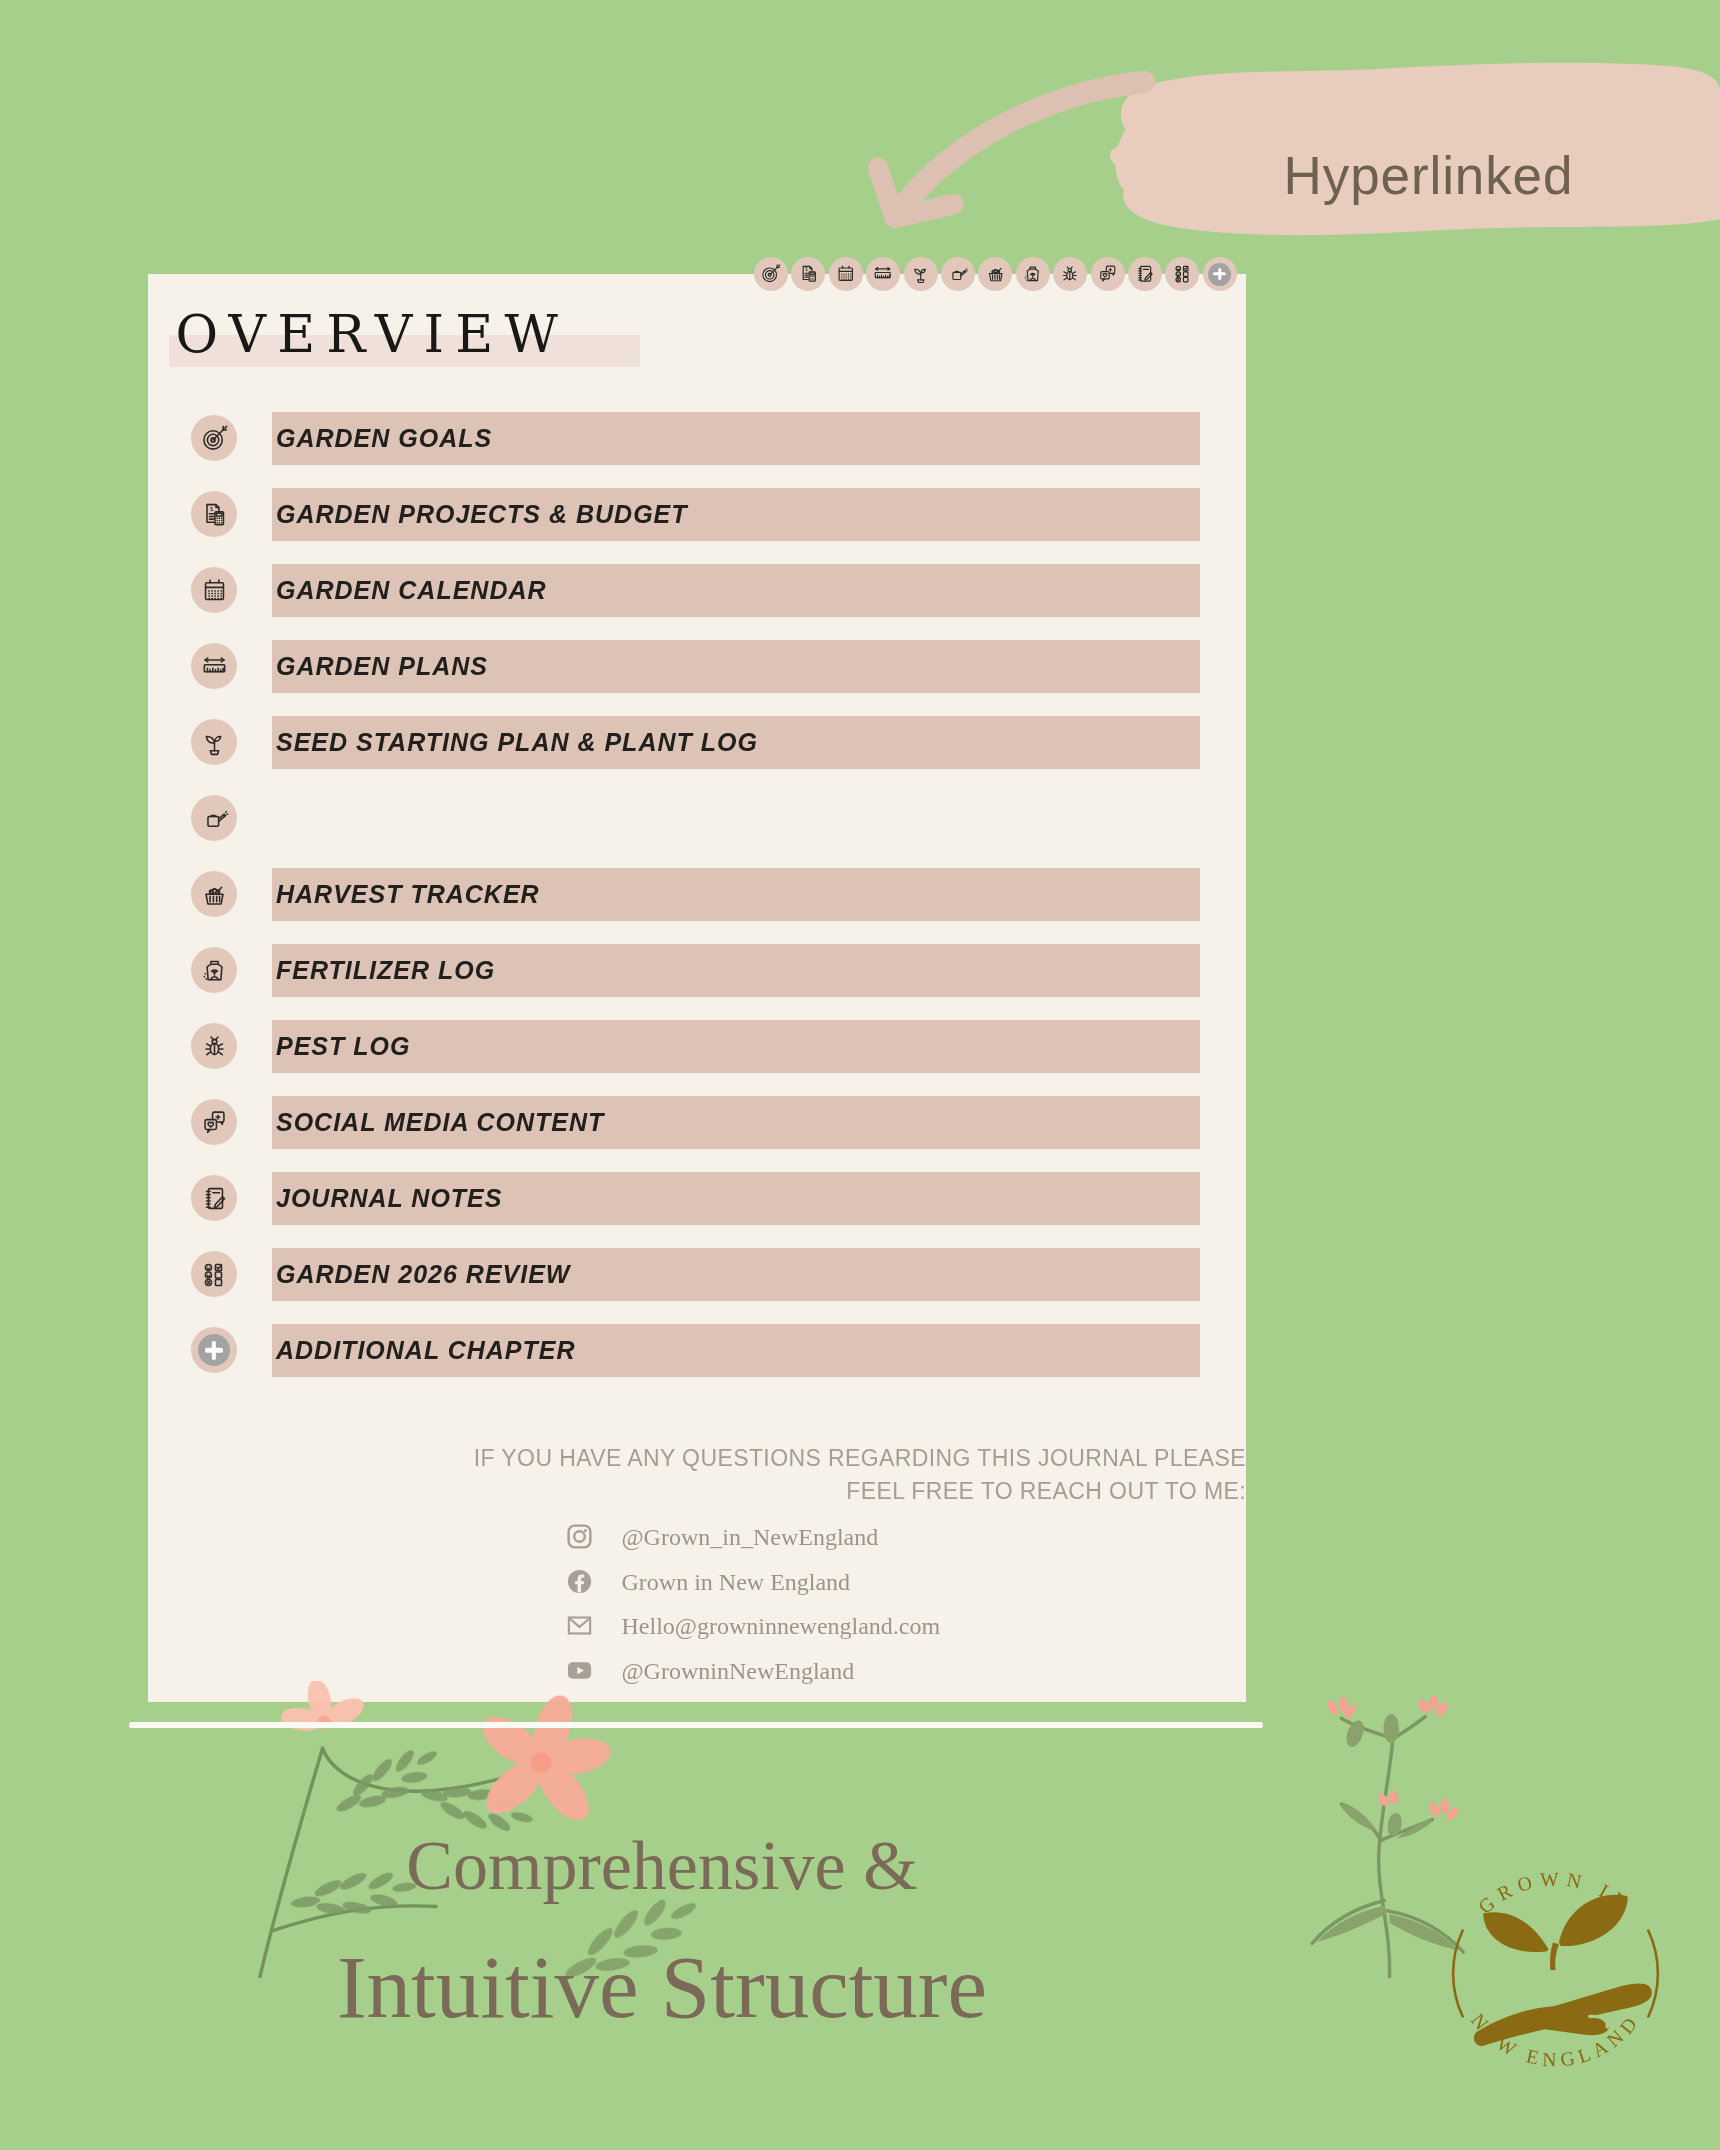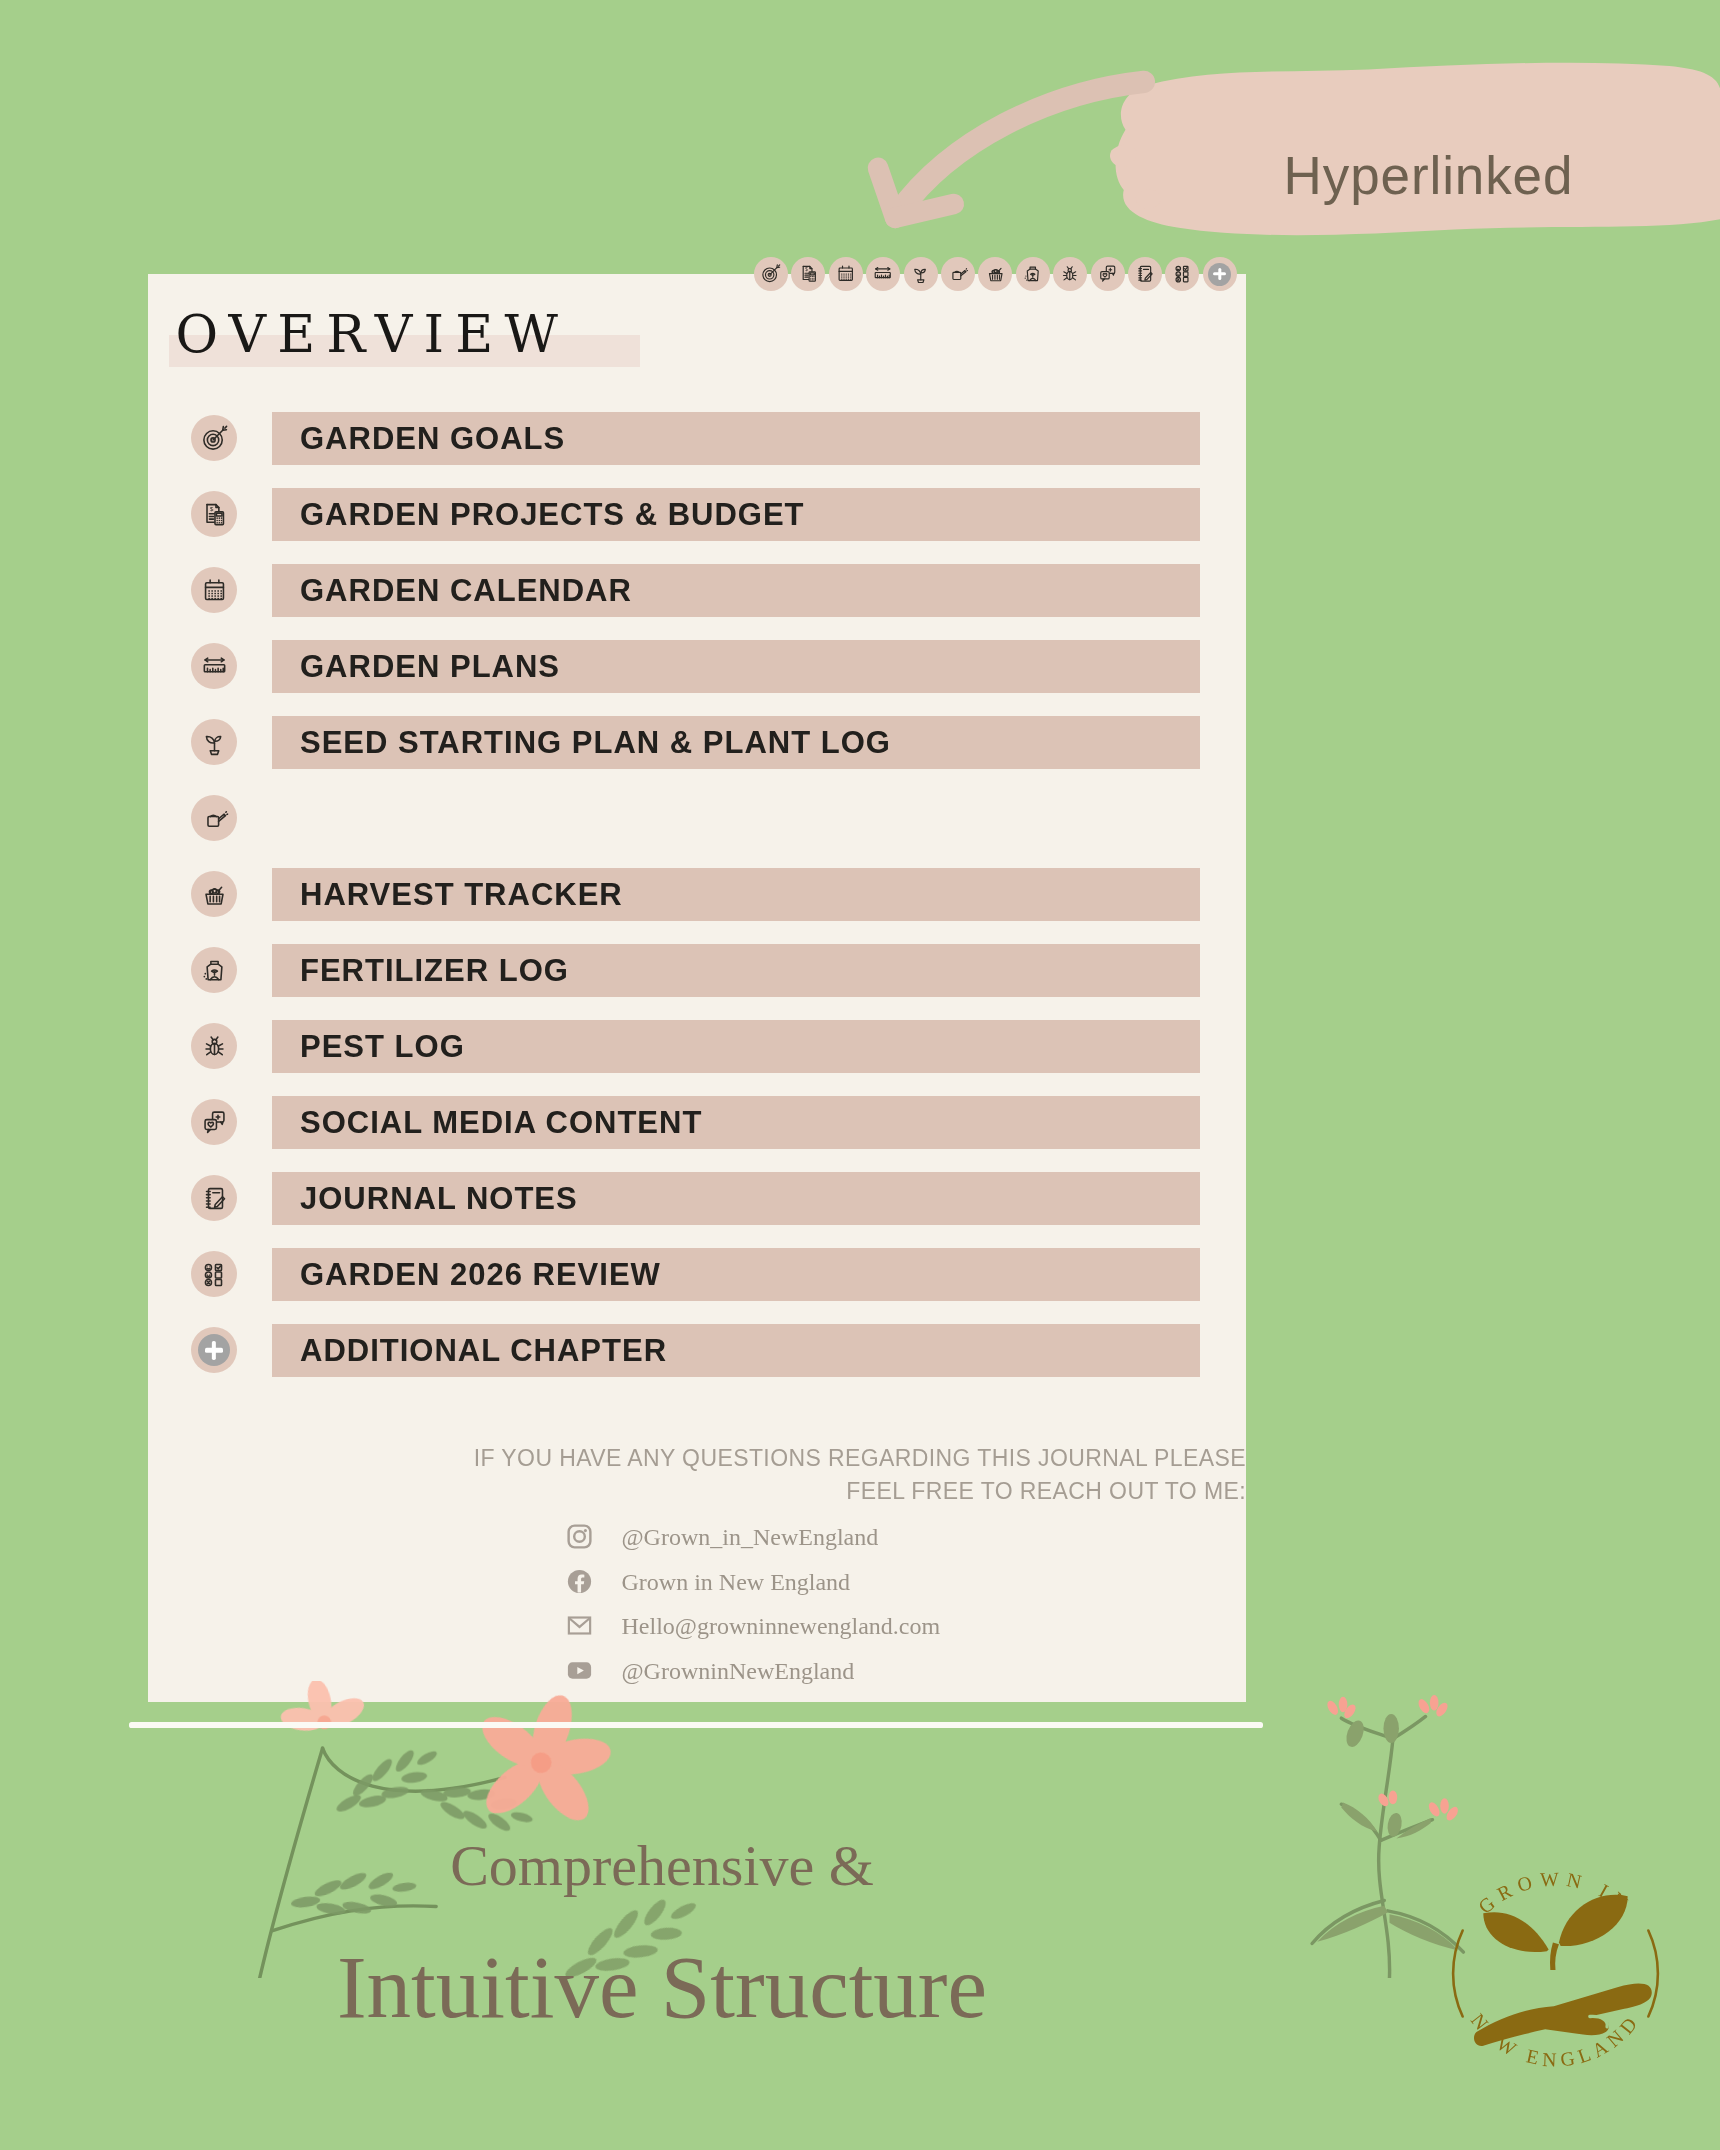--- a/index.html
+++ b/index.html
@@ -48,40 +48,40 @@
   .chapter-list{position:absolute;left:0;top:138px;width:100%;}
   .chapter-row{position:relative;height:53px;margin-bottom:23px;}
   .chapter-icon-circle{position:absolute;left:43px;top:3.4px;width:46px;height:46px;border-radius:50%;
     background:var(--circle-pink);display:flex;align-items:center;justify-content:center;}
   .chapter-icon-circle svg{width:29px;height:29px;}
   .plus-inner-lg{width:32px;height:32px;border-radius:50%;background:#a3a3a3;position:relative;}
   .plus-inner-lg::before,.plus-inner-lg::after{content:"";position:absolute;background:#ffffff;border-radius:1.7px;}
   .plus-inner-lg::before{left:50%;top:6.9px;bottom:6.9px;width:4.3px;transform:translateX(-50%);}
   .plus-inner-lg::after{top:50%;left:6.9px;right:6.9px;height:4.3px;transform:translateY(-50%);}
   .chapter-bar{position:absolute;left:124px;top:0;width:928px;height:53px;background:var(--bar-pink);}
-  .chapter-label{display:block;line-height:53px;padding-left:28px;font-size:31px;font-weight:bold;
-    letter-spacing:1px;color:var(--text-dark);white-space:nowrap;}
+  .chapter-label{display:block;line-height:53px;padding-left:4px;font-size:25px;font-weight:bold;
+    letter-spacing:1px;color:var(--text-dark);white-space:nowrap;font-style:italic;}
 
   .contact-intro{position:absolute;left:0;top:1168px;width:100%;text-align:right;
     font-size:23px;color:var(--muted-gray);letter-spacing:0.4px;line-height:33px;}
   .social-list{position:absolute;left:417px;top:1248px;}
   .social-row{display:flex;align-items:flex-end;height:29px;margin-bottom:15.5px;}
   .social-row svg{width:29px;height:29px;flex:0 0 auto;}
   .social-handle{margin-left:27.5px;font-family:"Liberation Serif",serif;font-size:24px;color:var(--serif-gray);white-space:nowrap;}
 
   .floral{position:absolute;pointer-events:none;}
   .floral-left{left:73px;top:1407px;width:568px;height:297px;}
   .floral-right{left:1140px;top:1420px;width:215px;height:284px;}
 
   .page-edge-line{position:absolute;left:129px;top:1722px;width:1134px;height:6px;background:#fbfaf4;border-radius:2.6px;}
 
   
   .caption{position:absolute;left:103px;top:1814px;width:1118px;text-align:center;
     font-family:"Liberation Serif",serif;color:var(--headline-brown);}
-  .caption-line1{font-size:58px;line-height:103px;}
+  .caption-line1{font-size:70px;line-height:103px;}
   .caption-line2{font-size:89px;line-height:103px;margin-top:19px;}
 
   .logo-svg{position:absolute;left:1430px;top:1848px;width:251px;height:251px;}
 </style>
 </head>
 <body>
 
 <div class="canvas">
 
   <svg class="brush-svg" viewBox="0 0 710 230" aria-hidden="true">

